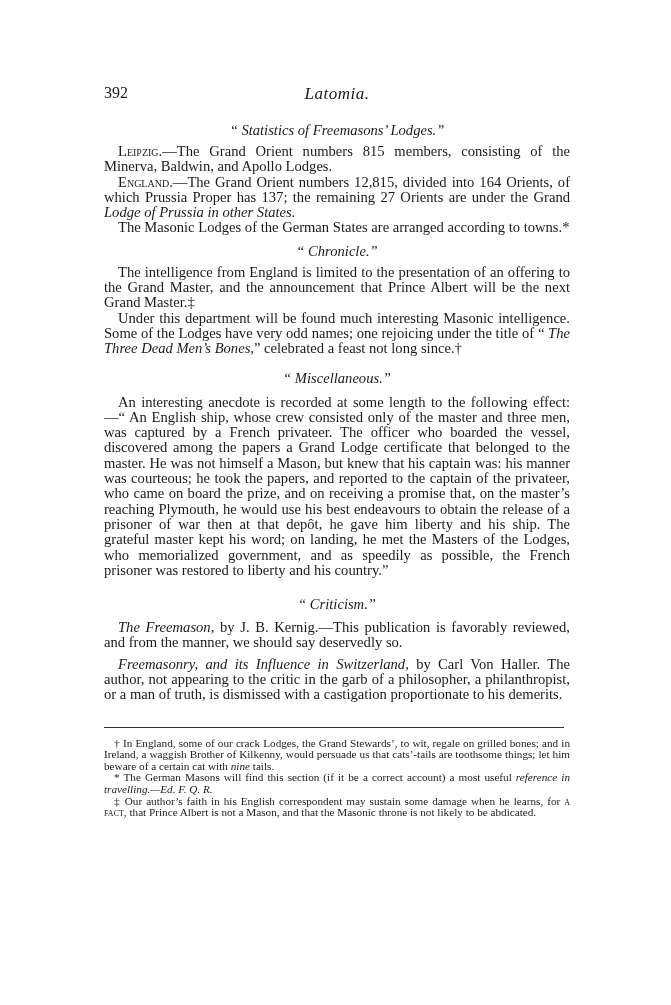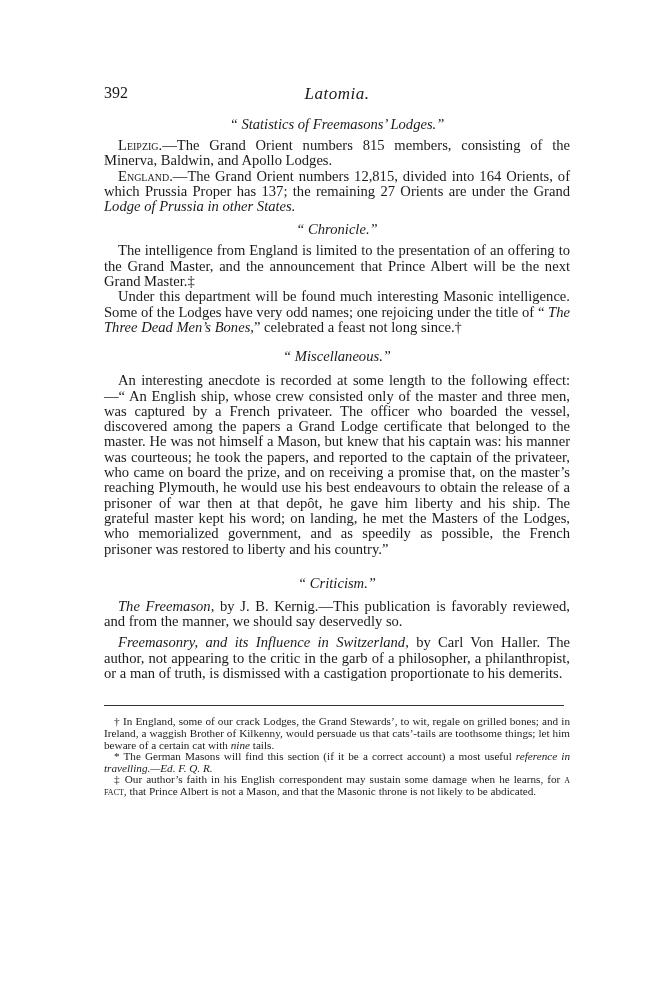--- a/index.html
+++ b/index.html
@@ -6,21 +6,21 @@
   body { width: 671px; height: 1005px; position: relative; overflow: hidden;
          font-family: "Liberation Serif", "DejaVu Serif", serif; color: #1a1a1a; }
   .page { position: absolute; left: 104px; top: 84px; width: 466px; }
   .running-head { position: relative; height: 22px; font-size: 16px; }
   .page-num { position: absolute; left: 0; top: 0; }
   .running-title { position: absolute; left: 0; right: 0; text-align: center; font-style: italic; font-size: 17px; letter-spacing: 0.5px; }
   p { margin: 0; font-size: 14.6px; line-height: 15.3px; text-align: justify; }
   .indent { text-indent: 14px; }
   .first { margin-top: 12px; }
   h3 { margin: 0; font-weight: normal; font-style: italic; text-align: center; font-size: 14.6px; line-height: 16px; }
-  .sec-stats { margin-top: 10px; margin-bottom: 6px; }
+  .sec-stats { margin-top: 16px; margin-bottom: 6px; }
   .sec-chron { margin-top: 7px; margin-bottom: 6px; }
   .sec-misc { margin-top: 13px; margin-bottom: 9px; }
   .sec-crit { margin-top: 18px; margin-bottom: 8px; }
   .gap-m { margin-top: 6px; }
   .sc { font-variant: small-caps; font-family: Liberation Serif, serif; }
   i, .it { font-style: italic; }
   .rule { margin-top: 24px; margin-bottom: 10px; border-top: 1px solid #333; width: 460px; }
   .fn { font-size: 11.2px; line-height: 11.6px; text-align: justify; margin: 0; }
   .fn.indent { text-indent: 10px; }
 </style>
@@ -31,20 +31,21 @@
 
   <div class="running-head">
     <span class="page-num">392</span>
     <span class="running-title">Latomia.</span>
   </div>
 
 
   <h3 class="sec-stats">“ Statistics of Freemasons’ Lodges.”</h3>
   <p class="indent"><span class="sc">Leipzig.</span><span>—The Grand Orient numbers 815 members, consisting of the Minerva, Baldwin, and Apollo Lodges.</span></p>
   <p class="indent"><span class="sc">England.</span><span>—The Grand Orient numbers 12,815, divided into 164 Orients, of which Prussia Proper has 137; the remaining 27 Orients are under the Grand </span><i>Lodge of Prussia in other States.</i></p>
+  <p class="indent">The Masonic Lodges of the German States are arranged according to towns.*</p>
 
   <h3 class="sec-chron">“ Chronicle.”</h3>
   <p class="indent">The intelligence from England is limited to the presentation of an offering to the Grand Master, and the announcement that Prince Albert will be the next Grand Master.‡</p>
   <p class="indent"><span>Under this department will be found much interesting Masonic intelligence.  Some of the Lodges have very odd names; one rejoicing under the title of “ </span><i>The Three Dead Men’s Bones,</i><span>” celebrated a feast not long since.†</span></p>
 
   <h3 class="sec-misc">“ Miscellaneous.”</h3>
   <p class="indent">An interesting anecdote is recorded at some length to the following effect:—“ An English ship, whose crew consisted only of the master and three men, was captured by a French privateer.  The officer who boarded the vessel, discovered among the papers a Grand Lodge certificate that belonged to the master.  He was not himself a Mason, but knew that his captain was: his manner was courteous; he took the papers, and reported to the captain of the privateer, who came on board the prize, and on receiving a promise that, on the master’s reaching Plymouth, he would use his best endeavours to obtain the release of a prisoner of war then at that depôt, he gave him liberty and his ship. The grateful master kept his word; on landing, he met the Masters of the Lodges, who memorialized government, and as speedily as possible, the French prisoner was restored to liberty and his country.”</p>
 
   <h3 class="sec-crit">“ Criticism.”</h3>
   <p class="indent"><i>The Freemason,</i><span> by J. B. Kernig.—This publication is favorably reviewed, and from the manner, we should say deservedly so.</span></p>

